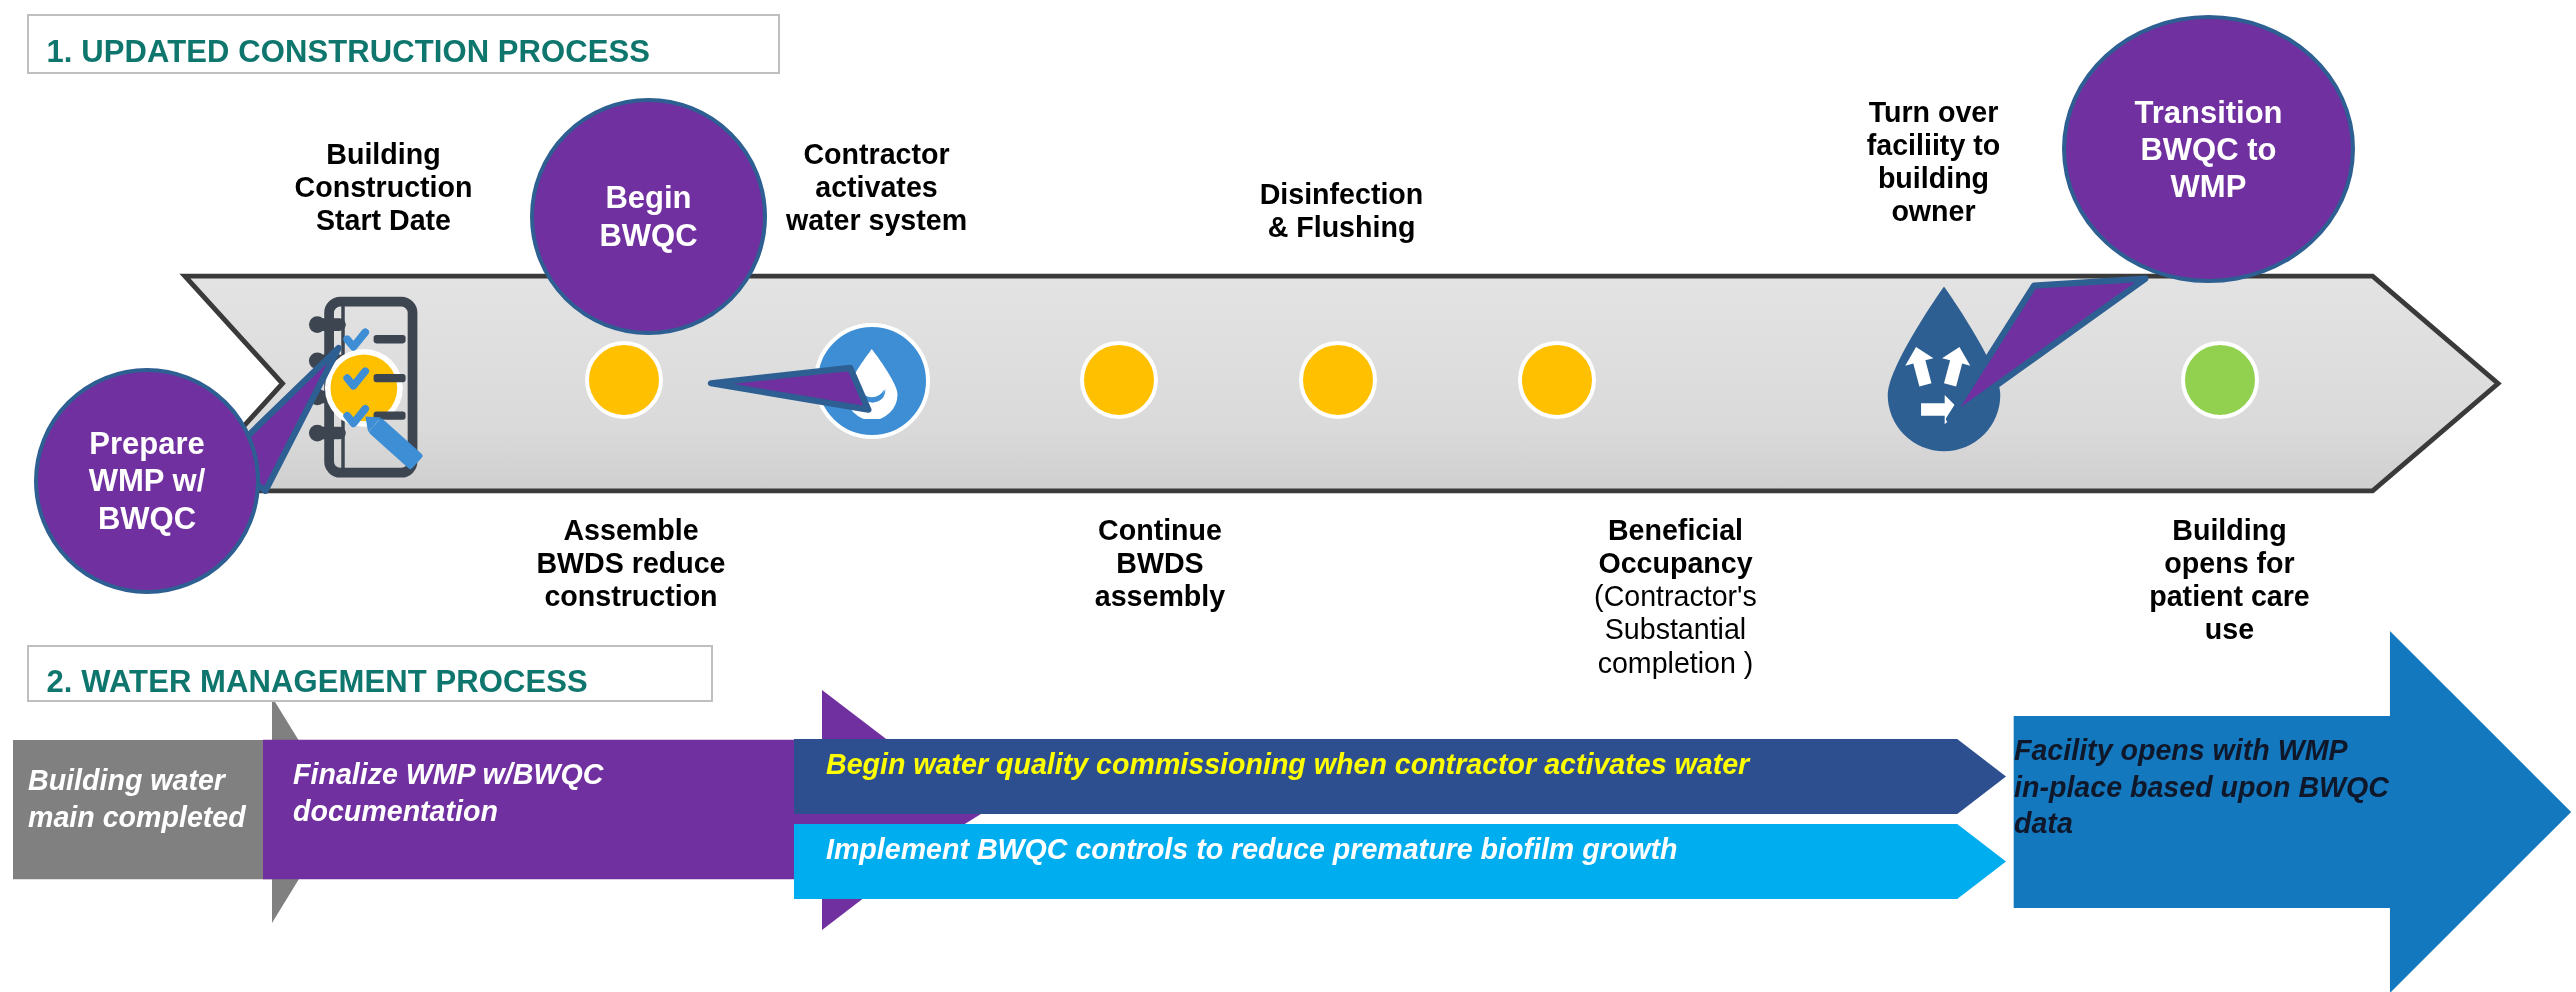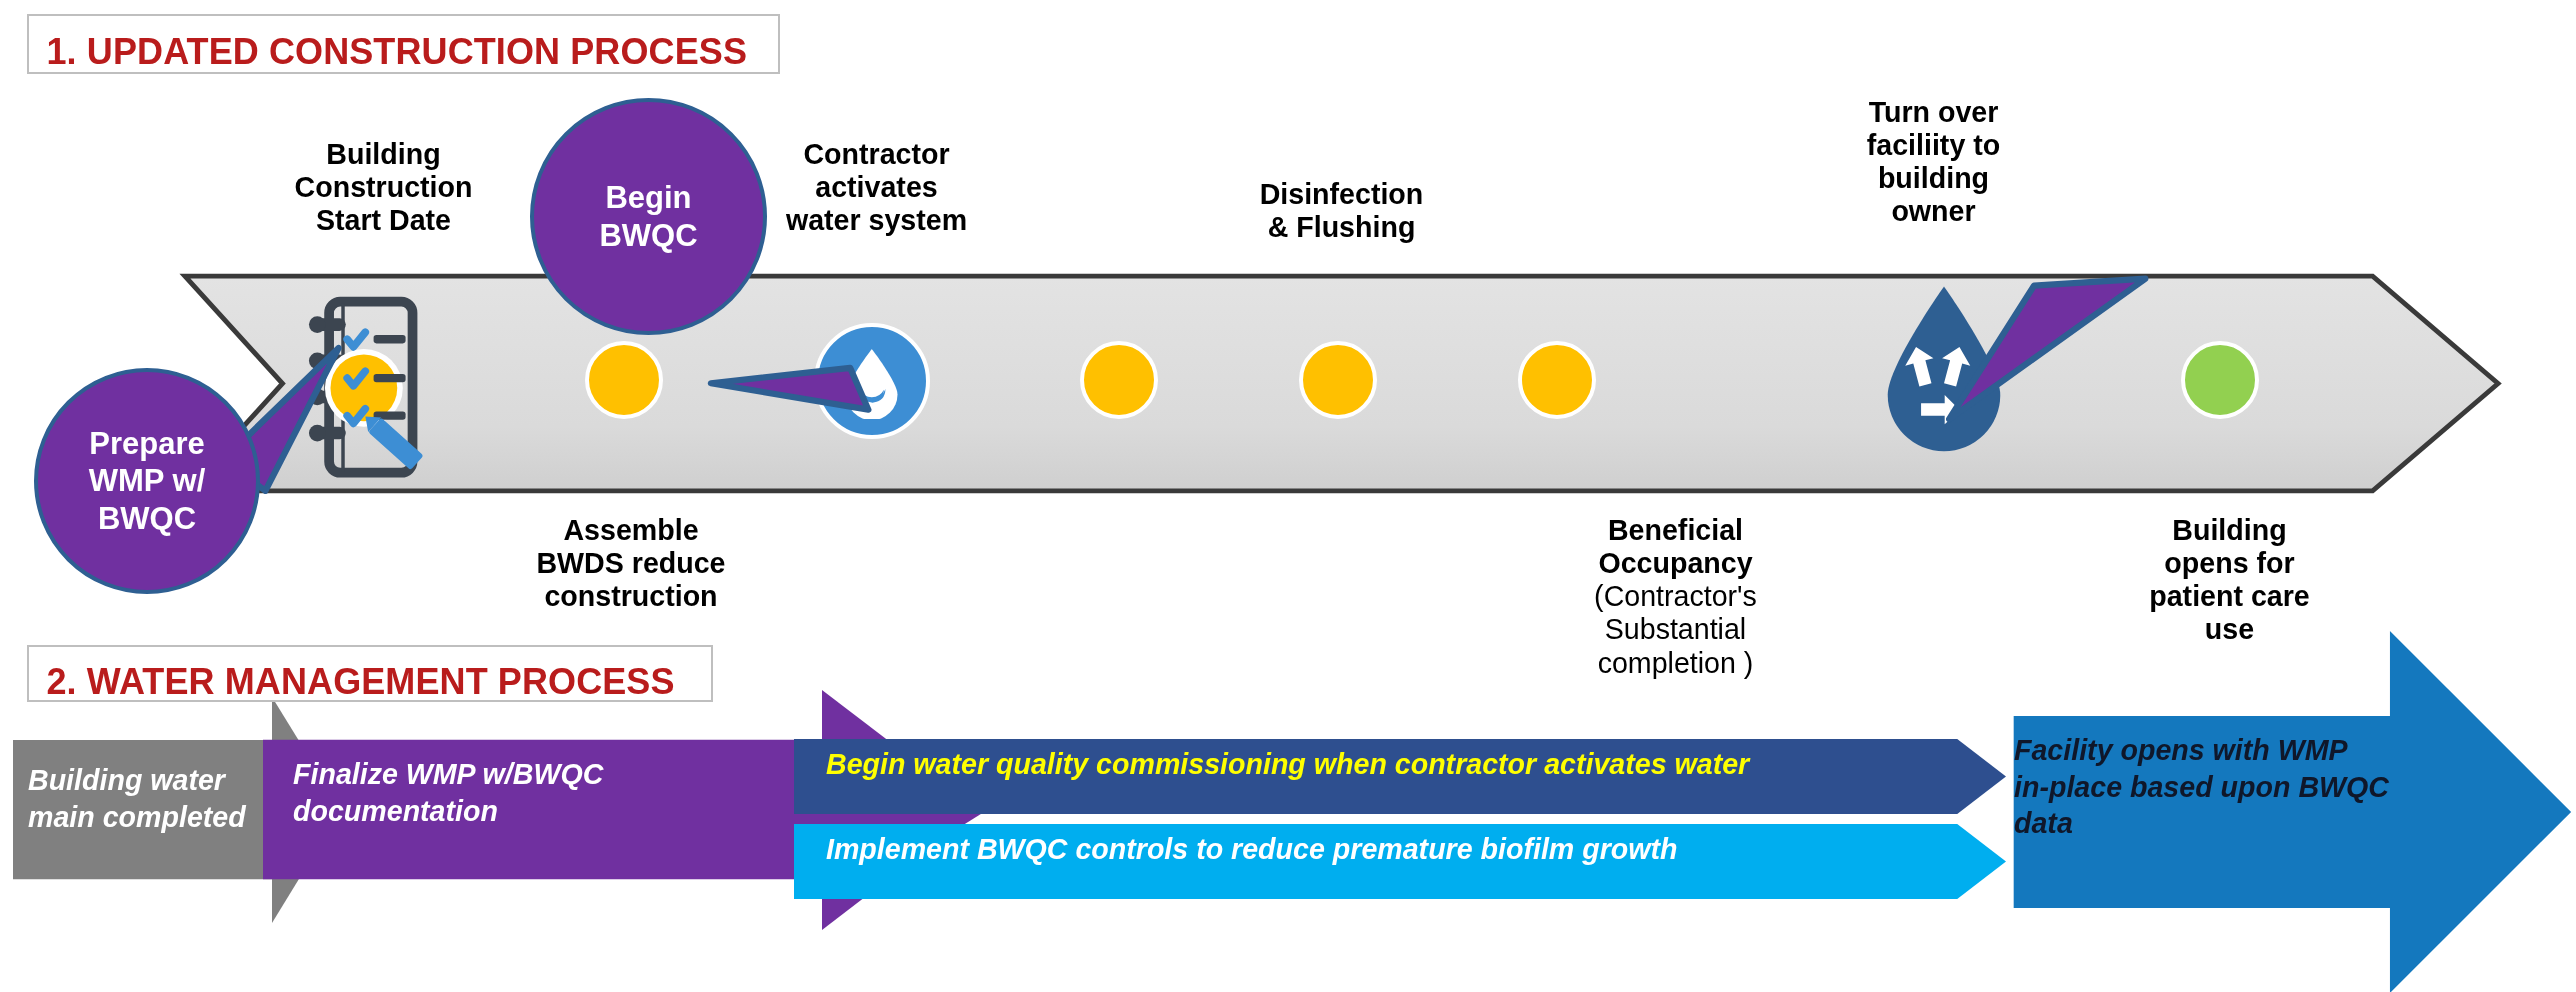--- a/index.html
+++ b/index.html
@@ -23,23 +23,23 @@
   .section-box {
     background: #ffffff;
     border: 2.8px solid #bfbfbf;
     box-sizing: border-box;
     display: flex;
     align-items: center;
     padding-left: 18px;
     z-index: 40;
   }
   .section-box span {
-    font-size: 36px;
-    font-weight: bold;
-    color: #b91c1c;
+    font-size: 31px;
+    font-weight: bold;
+    color: #0f766e;
     letter-spacing: 0.1px;
     white-space: nowrap;
     margin-top: 16px;
   }
 
   
   .tl-label {
     text-align: center;
     font-size: 28.6px;
     font-weight: bold;
@@ -197,20 +197,25 @@
 building
 owner</div>
   </div>
 
   <div class="abs tl-label" style="left:502px; top:514px; width:258px;">
     <div style="white-space:pre-line;">Assemble
 BWDS reduce
 construction</div>
   </div>
 
+  <div class="abs tl-label" style="left:1045px; top:514px; width:230px;">
+    <div style="white-space:pre-line;">Continue
+BWDS
+assembly</div>
+  </div>
 
   <div class="abs tl-label" style="left:1536px; top:514px; width:279px;">
     <div style="white-space:pre-line;">Beneficial
 Occupancy</div>
     <div class="sub" style="white-space:pre-line;">(Contractor's
 Substantial
 completion )</div>
   </div>
 
   <div class="abs tl-label" style="left:2111px; top:514px; width:237px;">
@@ -233,20 +238,25 @@
     <polygon points="40,220 240,198 266,258" fill="#7030a0" stroke="#2e5f92" stroke-width="9" stroke-linejoin="round"></polygon>
   </svg>
   <div class="abs bubble" style="left:530px; top:98px; width:237px; height:237px; font-size:31px;">
     <span style="white-space:pre-line;">Begin
 BWQC</span>
   </div>
 
   <svg class="bubble-tail abs" style="left:1867px; top:195px; width:334px; height:230px; z-index:58;" viewBox="0 0 480 330">
     <polygon points="400,120 118,322 240,130" fill="#7030a0" stroke="#2e5f92" stroke-width="9" stroke-linejoin="round"></polygon>
   </svg>
+  <div class="abs bubble" style="left:2062px; top:15.3px; width:293px; height:268px; font-size:31px;">
+    <span style="white-space:pre-line;">Transition
+BWQC to
+WMP</span>
+  </div>
 
   <div class="abs section-box" style="left:26.5px; top:645px; width:686px; height:57px; z-index:45;">
     <span>2. WATER MANAGEMENT PROCESS</span>
   </div>
 
   <svg class="abs" style="left:12.5px; top:697px; width:348px; height:226px; z-index:20;" viewBox="0 0 500 325" preserveAspectRatio="none">
     <polygon points="0,62 395,62 490,162 395,262 0,262" fill="#808080"></polygon>
   </svg>
 
   <svg class="abs" style="left:272px; top:697px; width:111px; height:226px; z-index:19;" viewBox="0 0 160 325" preserveAspectRatio="none">

